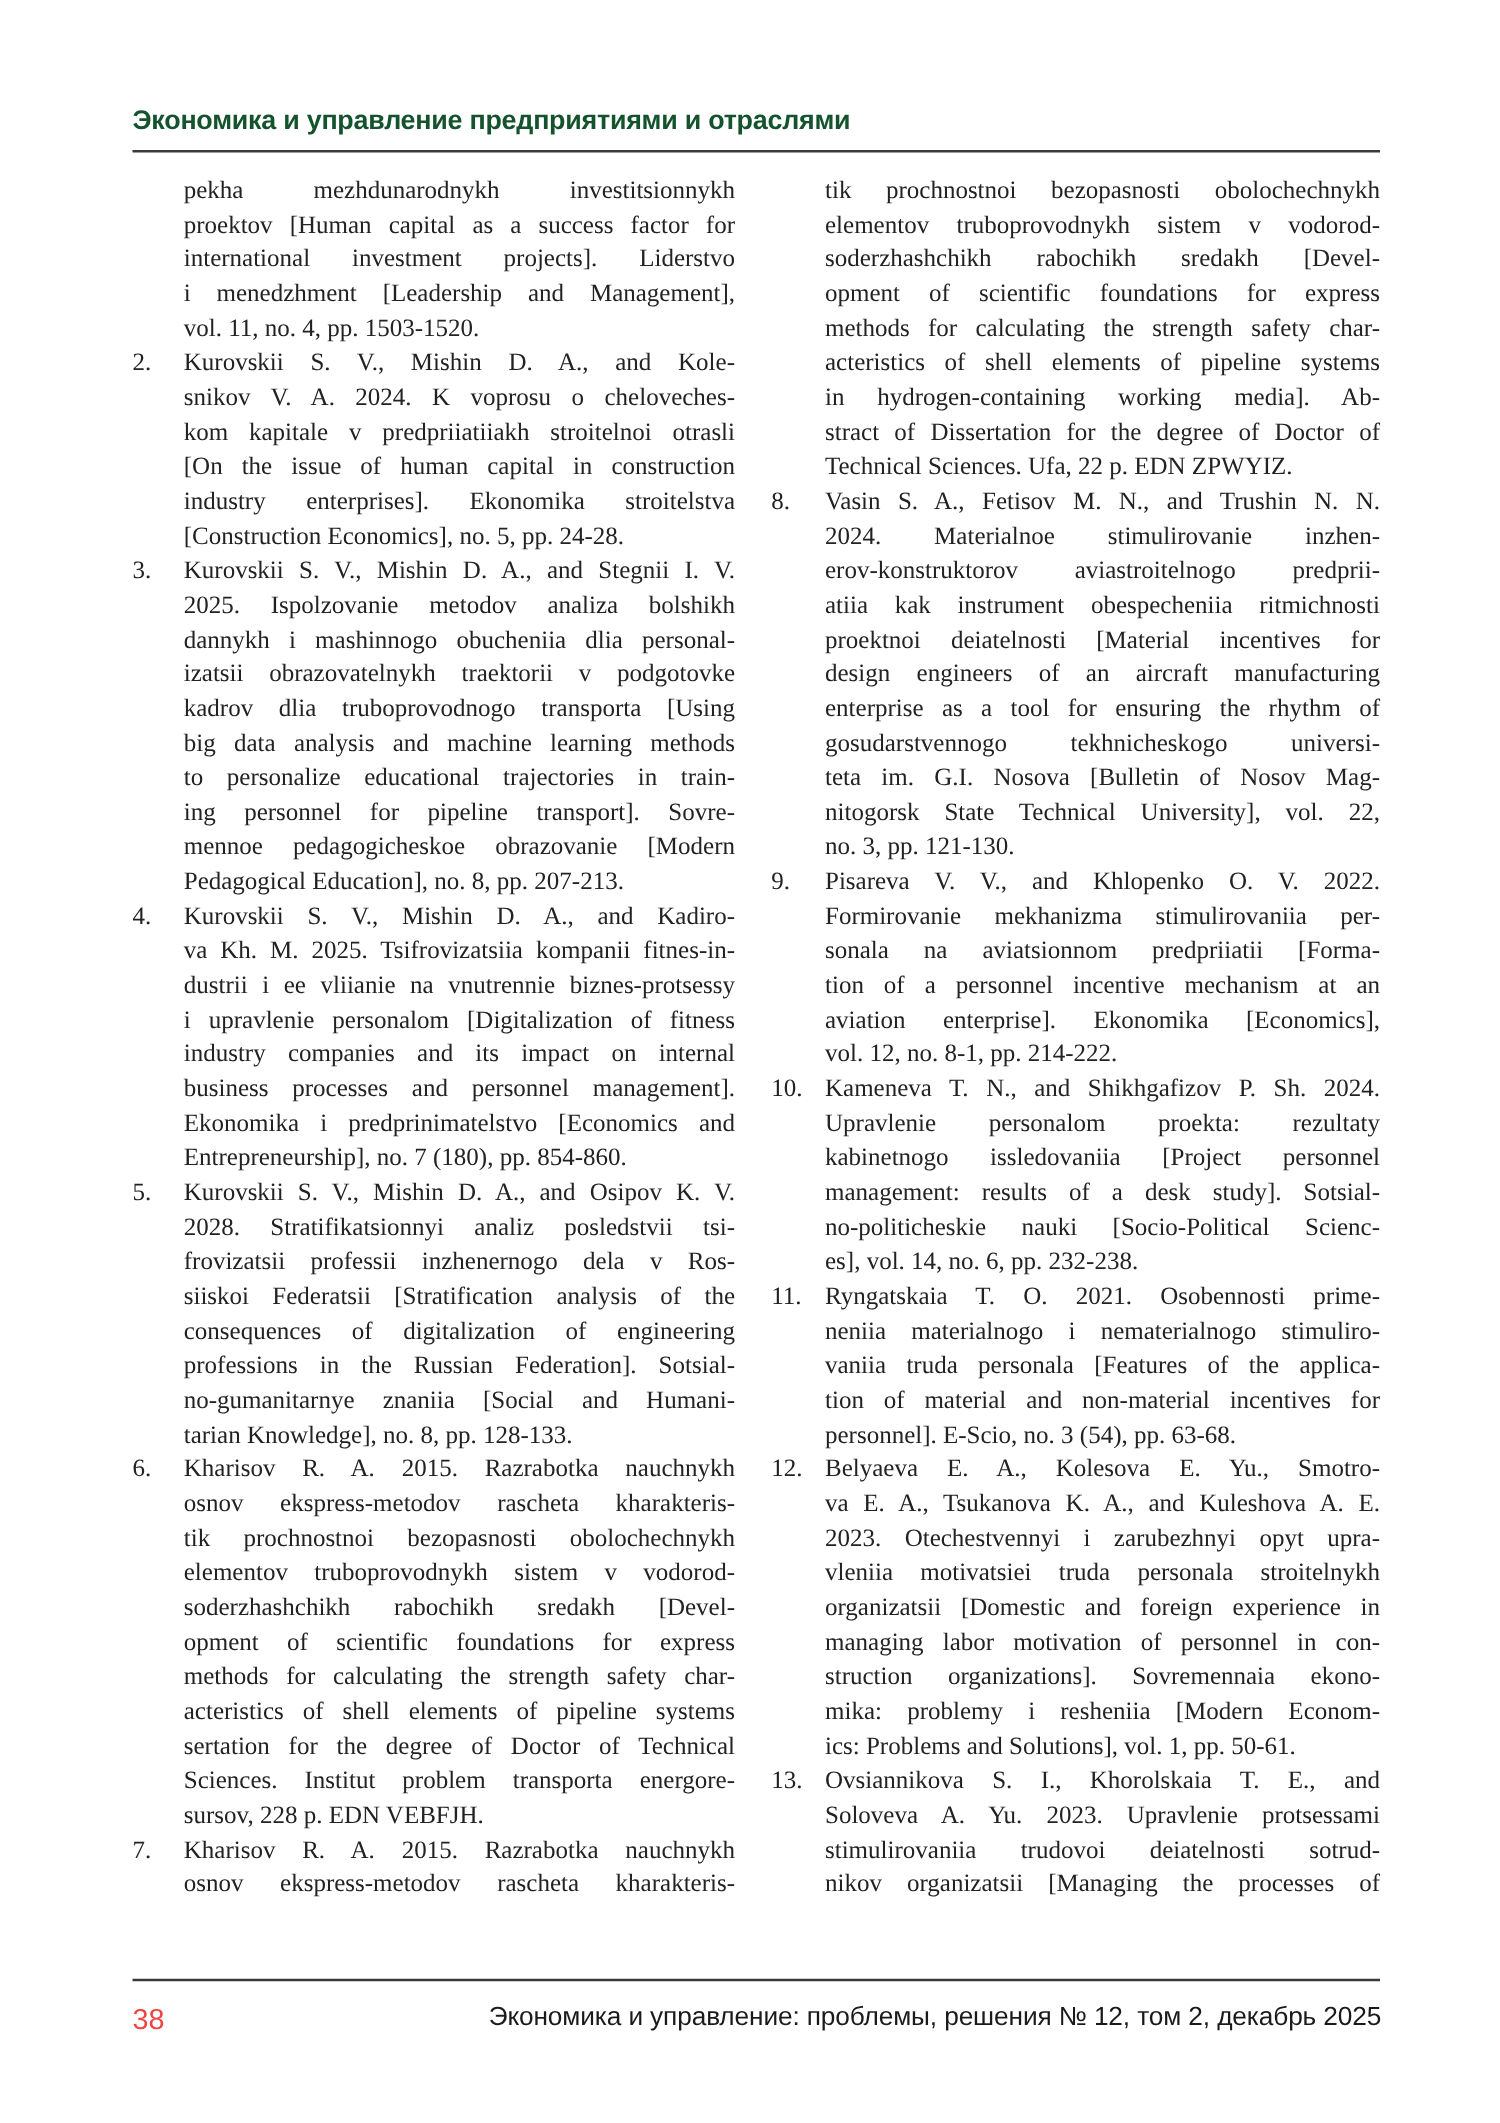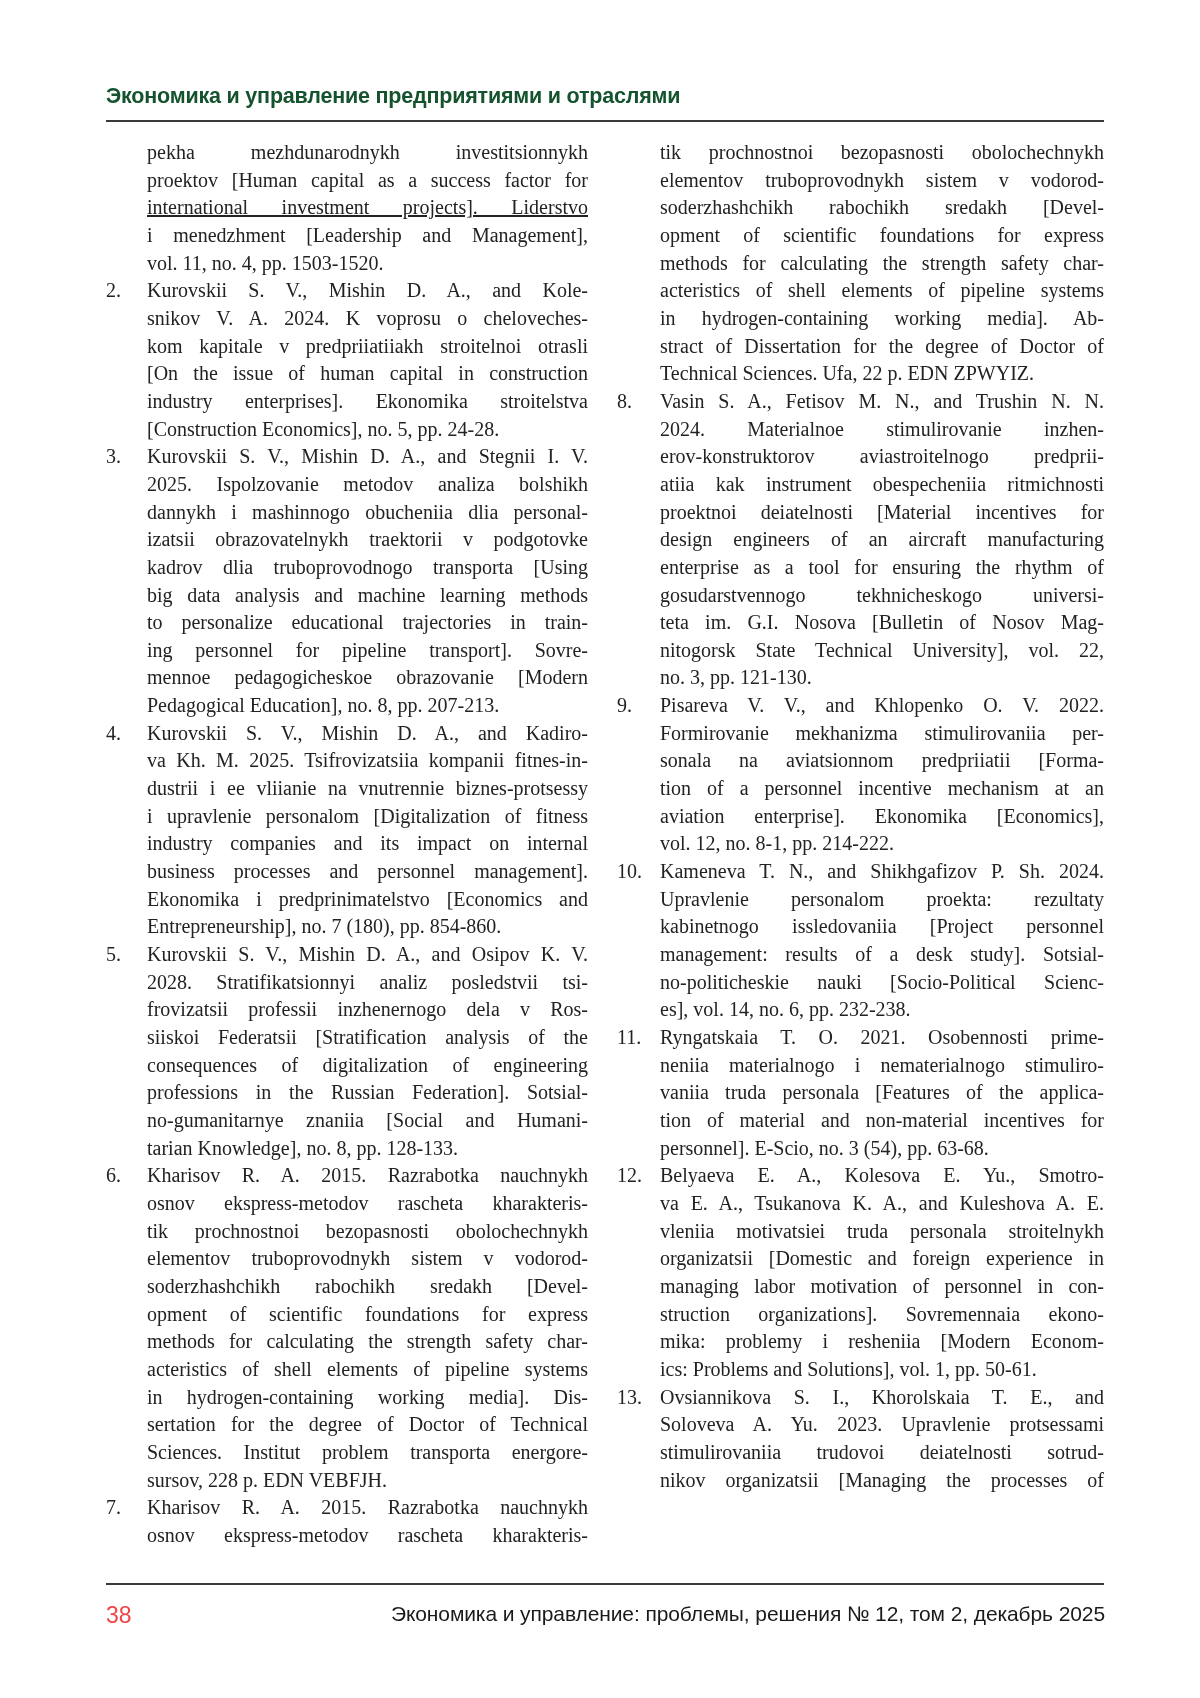--- a/index.html
+++ b/index.html
@@ -31,21 +31,21 @@
 <div class="page">
   <div class="running-head">Экономика и управление предприятиями и отраслями</div>
   <div class="rule top"></div>
 
   <div class="col left" id="col-left">
       <div class="ref">
         <span class="num"></span>
         <span class="txt">
           <span class="ln" style="white-space: normal; text-align: justify; text-align-last: justify;">pekha mezhdunarodnykh investitsionnykh</span>
           <span class="ln" style="white-space: normal; text-align: justify; text-align-last: justify;">proektov [Human capital as a success factor for</span>
-          <span class="ln" style="white-space: normal; text-align: justify; text-align-last: justify; text-decoration: underline;">international investment projects]. Liderstvo</span>
+          <span class="ln" style="white-space: normal; text-align: justify; text-align-last: justify;">international investment projects]. Liderstvo</span>
           <span class="ln" style="white-space: normal; text-align: justify; text-align-last: justify;">i menedzhment [Leadership and Management],</span>
           <span class="ln last">vol. 11, no. 4, pp. 1503-1520.</span>
         </span>
       </div>
       <div class="ref">
         <span class="num">2.</span>
         <span class="txt">
           <span class="ln" style="white-space: normal; text-align: justify; text-align-last: justify;">Kurovskii S. V., Mishin D. A., and Kole-</span>
           <span class="ln" style="white-space: normal; text-align: justify; text-align-last: justify;">snikov V. A. 2024. K voprosu o cheloveches-</span>
           <span class="ln" style="white-space: normal; text-align: justify; text-align-last: justify;">kom kapitale v predpriiatiiakh stroitelnoi otrasli</span>
@@ -99,21 +99,20 @@
         <span class="num">6.</span>
         <span class="txt">
           <span class="ln" style="white-space: normal; text-align: justify; text-align-last: justify;">Kharisov R. A. 2015. Razrabotka nauchnykh</span>
           <span class="ln" style="white-space: normal; text-align: justify; text-align-last: justify;">osnov ekspress-metodov rascheta kharakteris-</span>
           <span class="ln" style="white-space: normal; text-align: justify; text-align-last: justify;">tik prochnostnoi bezopasnosti obolochechnykh</span>
           <span class="ln" style="white-space: normal; text-align: justify; text-align-last: justify;">elementov truboprovodnykh sistem v vodorod-</span>
           <span class="ln" style="white-space: normal; text-align: justify; text-align-last: justify;">soderzhashchikh rabochikh sredakh [Devel-</span>
           <span class="ln" style="white-space: normal; text-align: justify; text-align-last: justify;">opment of scientific foundations for express</span>
           <span class="ln" style="white-space: normal; text-align: justify; text-align-last: justify;">methods for calculating the strength safety char-</span>
           <span class="ln" style="white-space: normal; text-align: justify; text-align-last: justify;">acteristics of shell elements of pipeline systems</span>
-          <span class="ln" style="white-space: normal; text-align: justify; text-align-last: justify;">in hydrogen-containing working media]. Dis-</span>
           <span class="ln" style="white-space: normal; text-align: justify; text-align-last: justify;">sertation for the degree of Doctor of Technical</span>
           <span class="ln" style="white-space: normal; text-align: justify; text-align-last: justify;">Sciences. Institut problem transporta energore-</span>
           <span class="ln last">sursov, 228 p. EDN VEBFJH.</span>
         </span>
       </div>
       <div class="ref">
         <span class="num">7.</span>
         <span class="txt">
           <span class="ln" style="white-space: normal; text-align: justify; text-align-last: justify;">Kharisov R. A. 2015. Razrabotka nauchnykh</span>
           <span class="ln" style="white-space: normal; text-align: justify; text-align-last: justify;">osnov ekspress-metodov rascheta kharakteris-</span>
@@ -181,20 +180,21 @@
           <span class="ln" style="white-space: normal; text-align: justify; text-align-last: justify;">vaniia truda personala [Features of the applica-</span>
           <span class="ln" style="white-space: normal; text-align: justify; text-align-last: justify;">tion of material and non-material incentives for</span>
           <span class="ln last">personnel]. E-Scio, no. 3 (54), pp. 63-68.</span>
         </span>
       </div>
       <div class="ref">
         <span class="num">12.</span>
         <span class="txt">
           <span class="ln" style="white-space: normal; text-align: justify; text-align-last: justify;">Belyaeva E. A., Kolesova E. Yu., Smotro-</span>
           <span class="ln" style="white-space: normal; text-align: justify; text-align-last: justify;">va E. A., Tsukanova K. A., and Kuleshova A. E.</span>
+          <span class="ln" style="white-space: normal; text-align: justify; text-align-last: justify;">2023. Otechestvennyi i zarubezhnyi opyt upra-</span>
           <span class="ln" style="white-space: normal; text-align: justify; text-align-last: justify;">vleniia motivatsiei truda personala stroitelnykh</span>
           <span class="ln" style="white-space: normal; text-align: justify; text-align-last: justify;">organizatsii [Domestic and foreign experience in</span>
           <span class="ln" style="white-space: normal; text-align: justify; text-align-last: justify;">managing labor motivation of personnel in con-</span>
           <span class="ln" style="white-space: normal; text-align: justify; text-align-last: justify;">struction organizations]. Sovremennaia ekono-</span>
           <span class="ln" style="white-space: normal; text-align: justify; text-align-last: justify;">mika: problemy i resheniia [Modern Econom-</span>
           <span class="ln last">ics: Problems and Solutions], vol. 1, pp. 50-61.</span>
         </span>
       </div>
       <div class="ref">
         <span class="num">13.</span>

